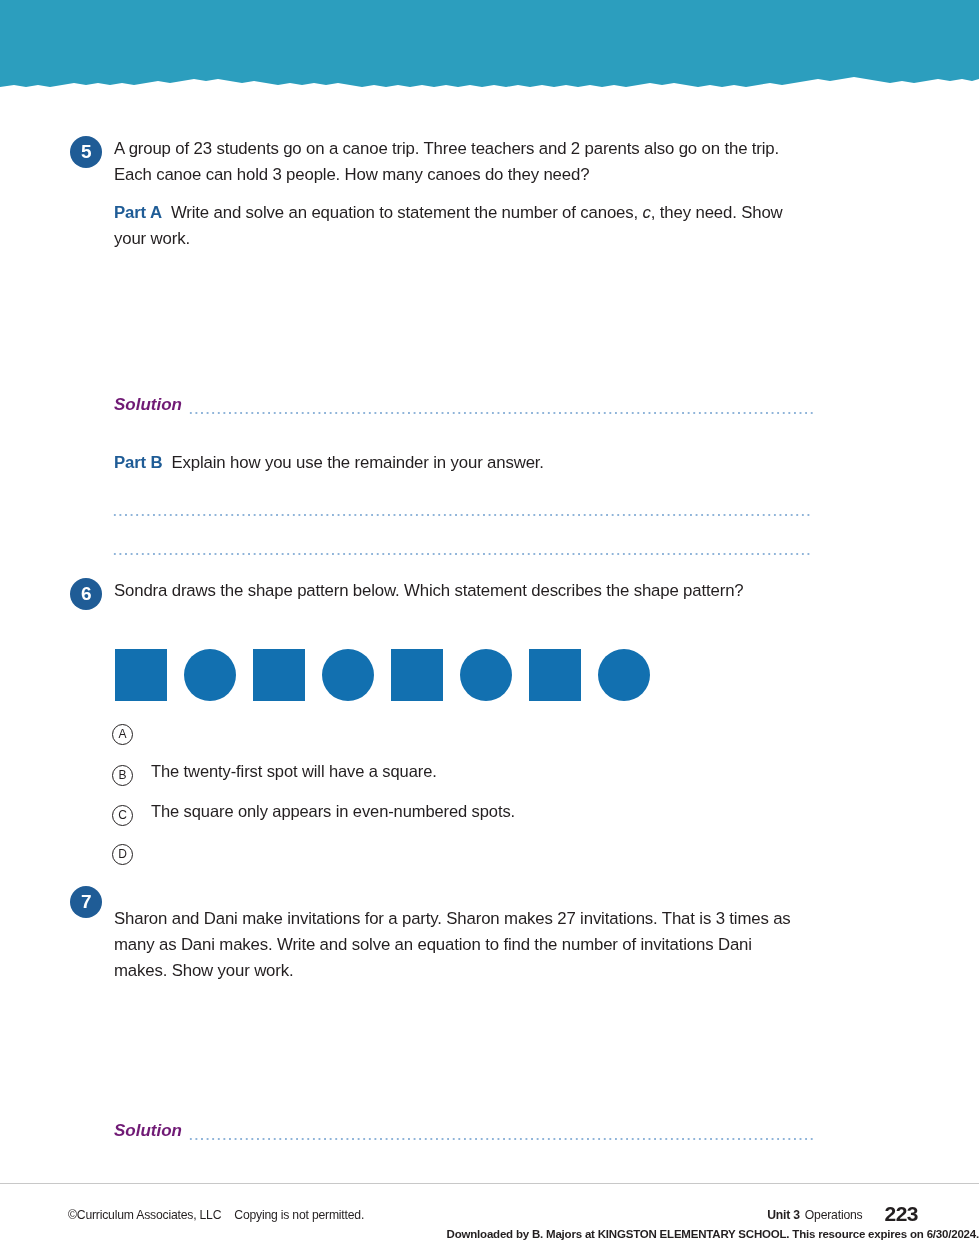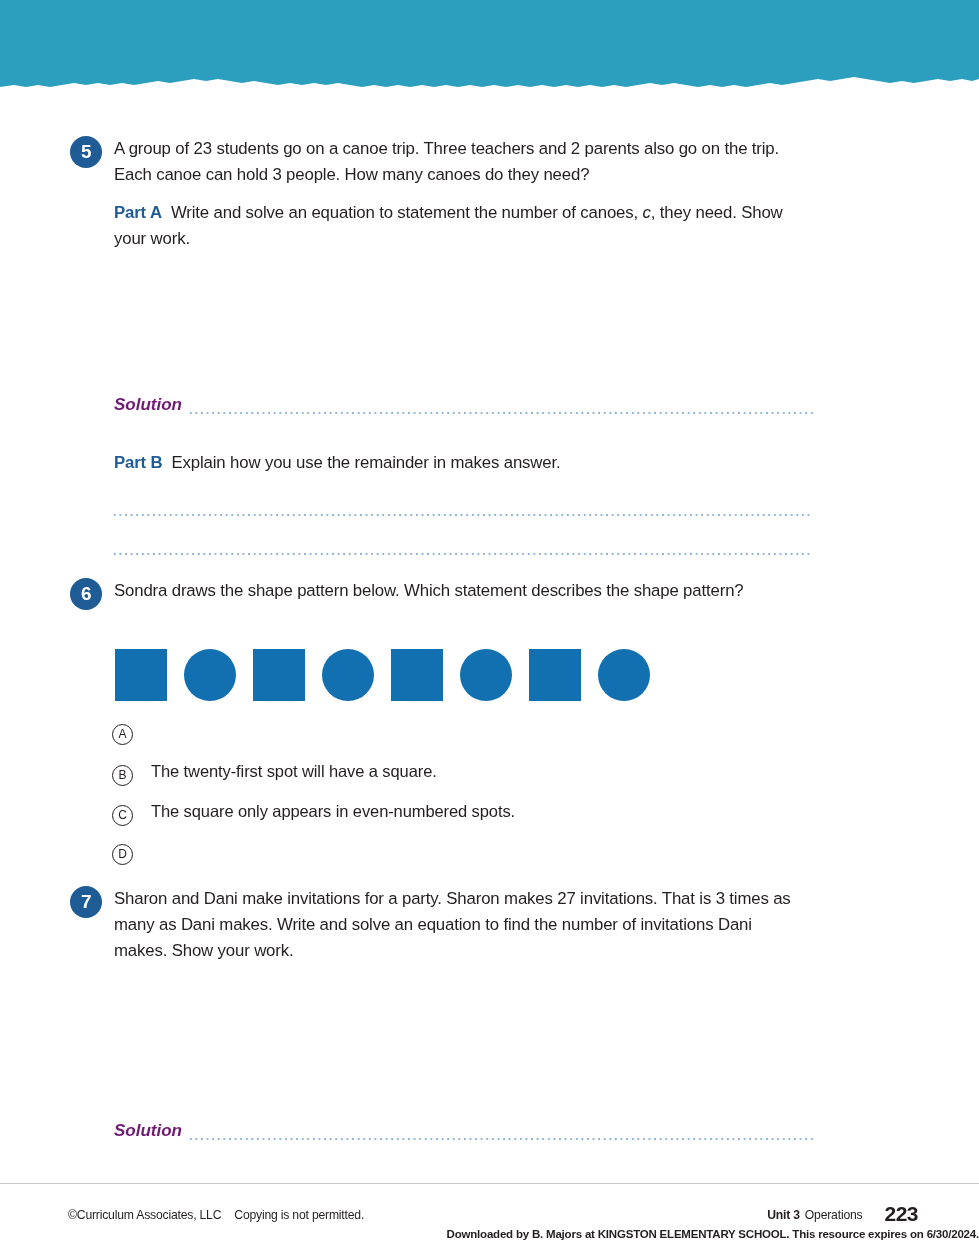--- a/index.html
+++ b/index.html
@@ -231,21 +231,21 @@
 </div>
 
 <div class="solution-row" style="top:396px;">
   <span class="solution-label">Solution</span>
   <span class="dotline"></span>
 </div>
 
 <div class="question" style="top:450px;">
   <div class="qbody" style="left:44px;">
     <span class="part-label">Part B</span>
-    <span>&nbsp;</span><span>Explain how you use the remainder in makes answer.</span>
+    <span>&nbsp;</span><span>Explain how you use the remainder in your answer.</span>
   </div>
 </div>
 
 <div class="answer-rule" style="top:507px;"></div>
 <div class="answer-rule" style="top:546px;"></div>
 
 <div class="question" style="top:578px;">
   <div class="qnum">6</div>
   <div class="qbody" style="width:640px;">Sondra draws the shape pattern below. Which statement describes the shape pattern?</div>
 </div>
@@ -273,21 +273,21 @@
     <span class="choice-letter">C</span>
     <span class="choice-text">The square only appears in even-numbered spots.</span>
   </div>
   <div class="choice">
     <span class="choice-letter">D</span>
   </div>
 </div>
 
 <div class="question" style="top:886px;">
   <div class="qnum">7</div>
-  <div class="qbody" style="width:680px;">Sharon and Dani make invitations for a party. Sharon makes 27 invitations. That is 3 times as many as Dani makes. Write and solve an equation to find the number of invitations Dani makes. Show your work.</div>
+  <div class="qbody" style="width:680px;margin-top:20px;">Sharon and Dani make invitations for a party. Sharon makes 27 invitations. That is 3 times as many as Dani makes. Write and solve an equation to find the number of invitations Dani makes. Show your work.</div>
 </div>
 
 <div class="solution-row" style="top:1122px;">
   <span class="solution-label">Solution</span>
   <span class="dotline"></span>
 </div>
 
 <div class="footer-rule"></div>
 
 <div class="footer">

